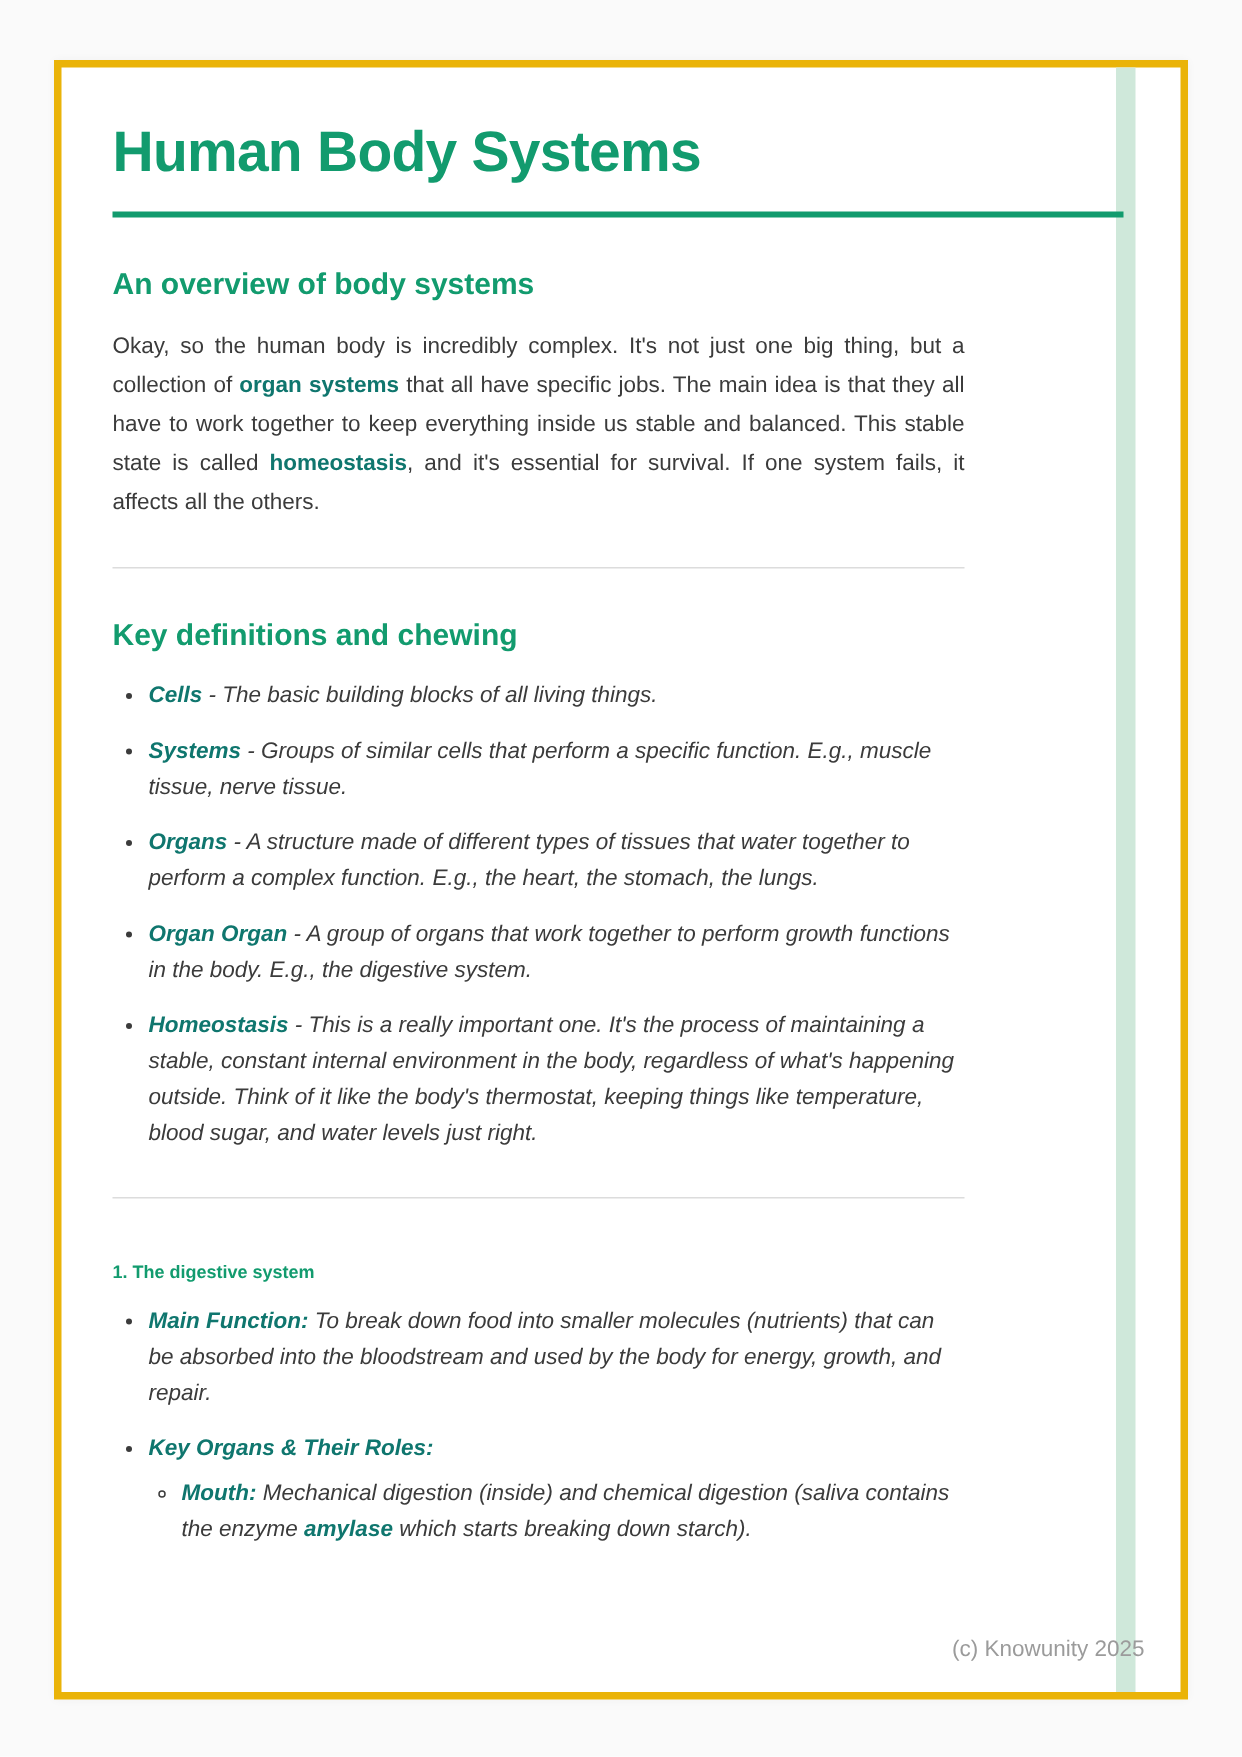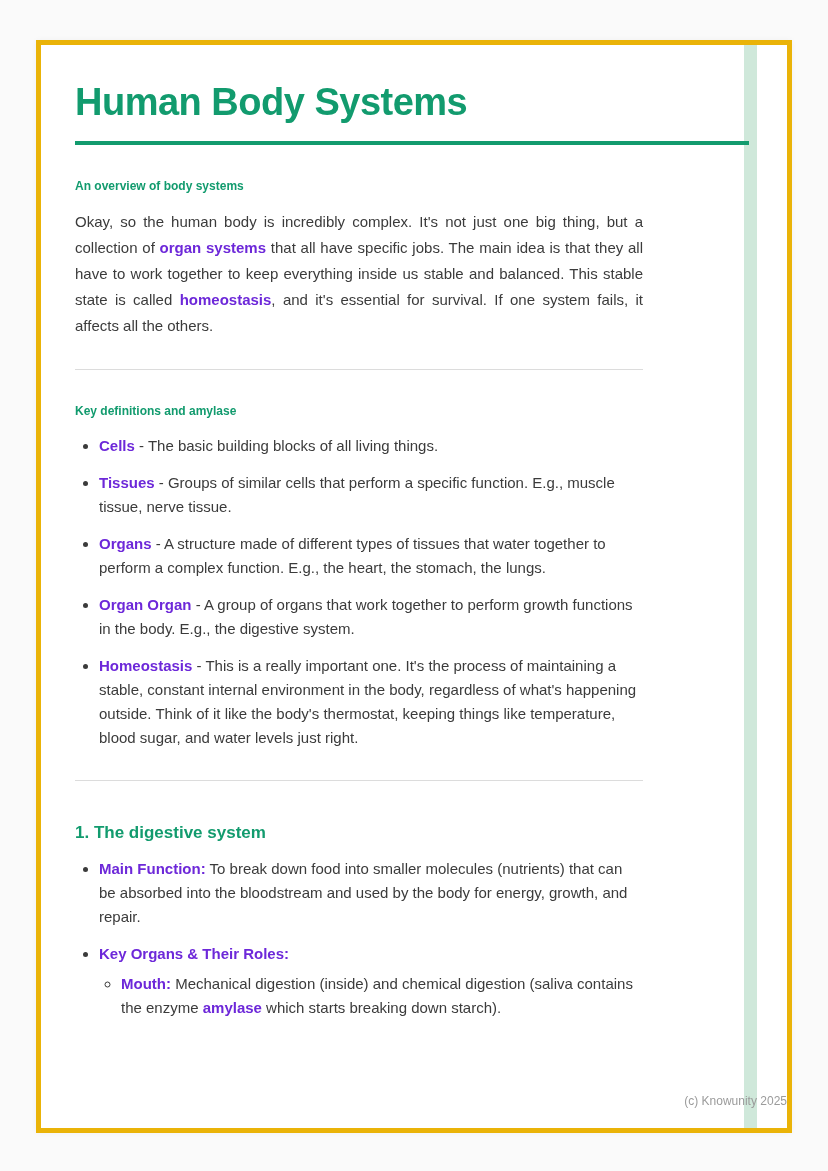--- a/index.html
+++ b/index.html
@@ -42,27 +42,27 @@
   }
   .title-rule {
     height: 4px;
     width: 100%;
     background: #129b6e;
     border: none;
     margin: 0 0 26px 0;
   }
   .section-heading {
     margin: 34px 0 16px 0;
-    font-size: 12px;
+    font-size: 20px;
     font-weight: 700;
     color: #129b6e;
   }
   .sub-heading {
     margin: 42px 0 12px 0;
-    font-size: 17px;
+    font-size: 12px;
     font-weight: 700;
     color: #129b6e;
   }
   .body-par {
     width: 568px;
     margin: 0 0 10px 0;
     font-size: 15px;
     line-height: 26px;
     color: #3b3b3b;
     text-align: justify;
@@ -77,62 +77,63 @@
     width: 568px;
     margin: 14px 0 6px 0;
     padding: 0 0 0 24px;
     list-style: disc;
   }
   ul.bullets > li {
     font-size: 15px;
     line-height: 24px;
     color: #3b3b3b;
     margin: 0 0 13px 0;
+    font-style: italic;
   }
   ul.sub-bullets {
     margin: 6px 0 0 0;
     padding: 0 0 0 22px;
     list-style: circle;
   }
   ul.sub-bullets > li {
     font-size: 15px;
     line-height: 24px;
     color: #3b3b3b;
     margin: 0;
   }
-  .b { font-weight: 700; color: #6d28d9; }
+  .b { font-weight: 700; color: #0f766e; }
   .page-footer {
     position: absolute;
-    right: 0;
+    right: 24px;
     bottom: 20px;
-    font-size: 12px;
+    font-size: 15px;
     color: #9b9b9b;
     z-index: 2;
   }
 </style>
 </head>
 <body>
 
 <div class="page">
   <div class="accent-stripe"></div>
 
   <div class="content">
 
     <h1 class="doc-title">Human Body Systems</h1>
     <div class="title-rule"></div>
 
     <h2 class="section-heading">An overview of body systems</h2>
     <p class="body-par"><span>Okay, so the human body is incredibly complex. It's not just one big thing, but a collection of </span><span class="b">organ systems</span><span> that all have specific jobs. The main idea is that they all have to work together to keep everything inside us stable and balanced. This stable state is called </span><span class="b">homeostasis</span><span>, and it's essential for survival. If one system fails, it affects all the others.</span></p>
 
     <hr class="divider">
 
-    <h2 class="section-heading">Key definitions and amylase</h2>
+    <h2 class="section-heading">Key definitions and chewing</h2>
     <ul class="bullets">
       <li><span class="b">Cells</span><span> - The basic building blocks of all living things.</span></li>
-      <li><span class="b">Tissues</span><span> - Groups of similar cells that perform a specific function. E.g., muscle tissue, nerve tissue.</span></li>
+      <li><span class="b">Systems</span><span> - Groups of similar cells that perform a specific function. E.g., muscle tissue, nerve tissue.</span></li>
       <li><span class="b">Organs</span><span> - A structure made of different types of tissues that water together to perform a complex function. E.g., the heart, the stomach, the lungs.</span></li>
       <li><span class="b">Organ Organ</span><span> - A group of organs that work together to perform growth functions in the body. E.g., the digestive system.</span></li>
       <li><span class="b">Homeostasis</span><span> - This is a really important one. It's the process of maintaining a stable, constant internal environment in the body, regardless of what's happening outside. Think of it like the body's thermostat, keeping things like temperature, blood sugar, and water levels just right.</span></li>
     </ul>
 
     <hr class="divider">
 
     <h3 class="sub-heading">1. The digestive system</h3>
 
     <ul class="bullets">

